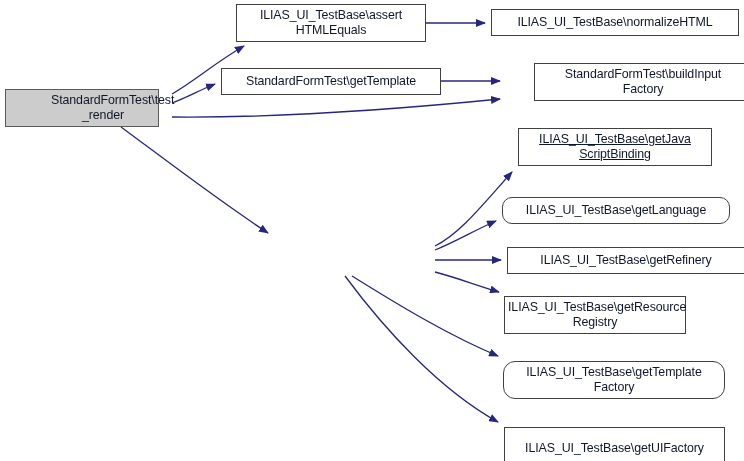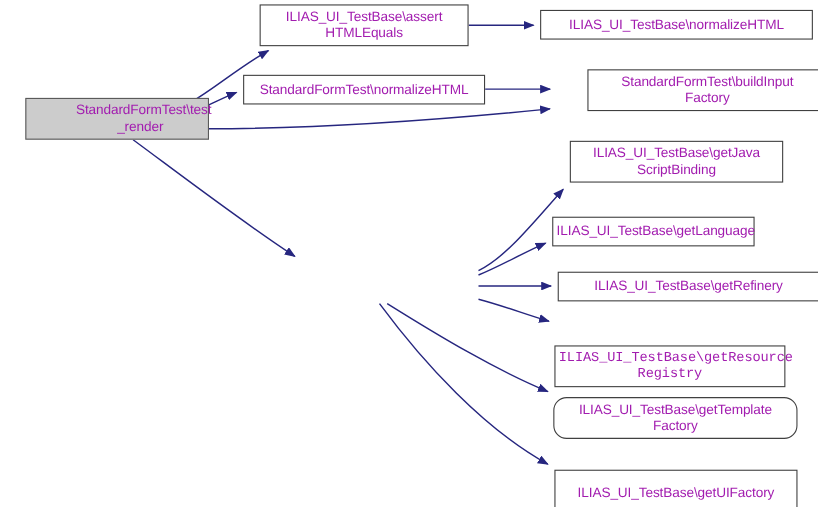--- a/index.html
+++ b/index.html
@@ -22,21 +22,21 @@
     width: 744px;
     height: 461px;
   }
   .node {
     position: absolute;
     box-sizing: border-box;
     display: flex;
     align-items: center;
     justify-content: flex-start;
     text-align: center;
-    color: #a21caf;
+    color: #0f172a;
     font-size: 12.4px;
     line-height: 15px;
     letter-spacing: -0.1px;
     background: #ffffff;
     border: 1px solid #404040;
     z-index: 2;
     white-space: pre-line;
     padding: 0 3px;
   }
   .node.root {
@@ -70,57 +70,57 @@
       <path d="M 441,81 L 500,81"></path>
       <path d="M 435,246 C 460,234 485,202 512,172"></path>
       <path d="M 435,250 C 455,242 475,230 496,221"></path>
       <path d="M 435,260 L 501,260"></path>
       <path d="M 435,272 C 458,278 478,286 499,292"></path>
       <path d="M 352,276 C 400,306 450,336 498,356"></path>
       <path d="M 345,276 C 385,330 440,390 498,422"></path>
     </g>
   </svg>
 
-  <div class="node root" style="left:23px; top:89px; width:167px; height:38px;padding-left:45px;">
+  <div class="node root" style="left:5px; top:89px; width:154px; height:38px;padding-left:45px;">
     <span class="node-label">StandardFormTest\test
 _render</span>
   </div>
 
   <div class="node" style="left:236px; top:4px; width:190px; height:38px;">
     <span class="node-label">ILIAS_UI_TestBase\assert
 HTMLEquals</span>
   </div>
 
   <div class="node" style="left:491px; top:9px; width:248px; height:27px;">
     <span class="node-label">ILIAS_UI_TestBase\normalizeHTML</span>
   </div>
 
   <div class="node" style="left:221px; top:68px; width:220px; height:27px;">
-    <span class="node-label">StandardFormTest\normalizeHTML</span>
+    <span class="node-label">StandardFormTest\getTemplate</span>
   </div>
 
   <div class="node" style="left:534px; top:63px; width:218px; height:38px;">
     <span class="node-label">StandardFormTest\buildInput
 Factory</span>
   </div>
 
-  <div class="node" style="left:518px; top:128px; width:194px; height:38px;">
+  <div class="node" style="left:518px; top:128px; width:194px; height:38px;text-decoration:underline;">
     <span class="node-label">ILIAS_UI_TestBase\getJava
 ScriptBinding</span>
   </div>
 
-  <div class="node" style="left:502px; top:197px; width:184px; height:27px;">
+  <div class="node" style="left:502px; top:197px; width:228px; height:27px;border-radius:10px;">
     <span class="node-label">ILIAS_UI_TestBase\getLanguage</span>
   </div>
 
   <div class="node" style="left:507px; top:247px; width:238px; height:27px;">
     <span class="node-label">ILIAS_UI_TestBase\getRefinery</span>
   </div>
 
-  <div class="node" style="left:504px; top:314px; width:210px; height:38px;font-family:Liberation Mono, monospace;">
+  <div class="node" style="left:504px; top:296px; width:182px; height:38px;">
     <span class="node-label">ILIAS_UI_TestBase\getResource
 Registry</span>
   </div>
 
   <div class="node" style="left:503px; top:361px; width:222px; height:38px;border-radius:12px;">
     <span class="node-label">ILIAS_UI_TestBase\getTemplate
 Factory</span>
   </div>
 
   <div class="node" style="left:504px; top:427px; width:221px; height:43px;">

